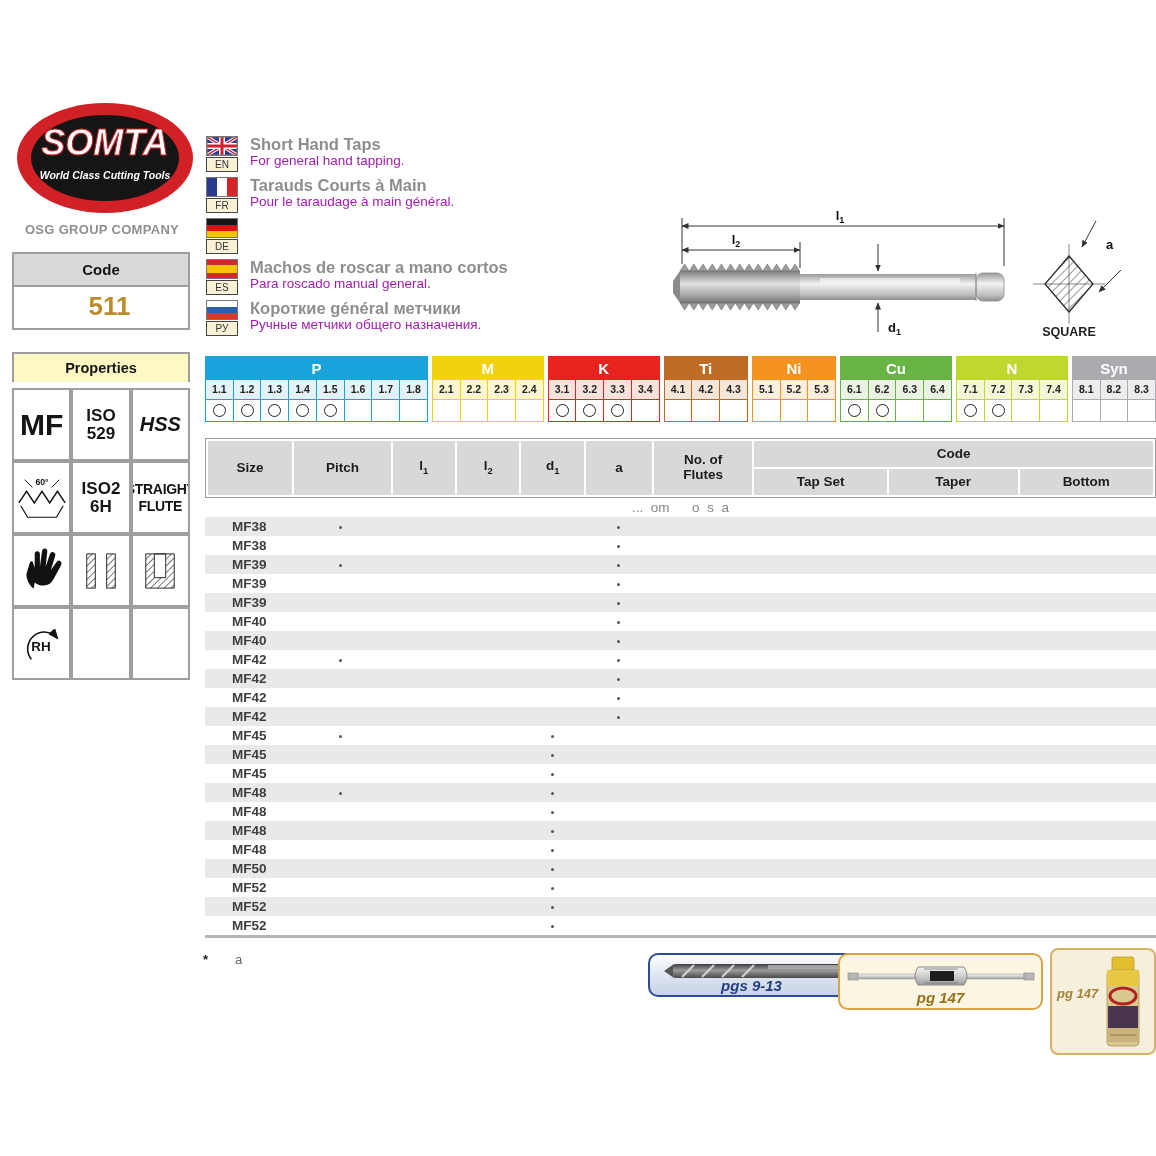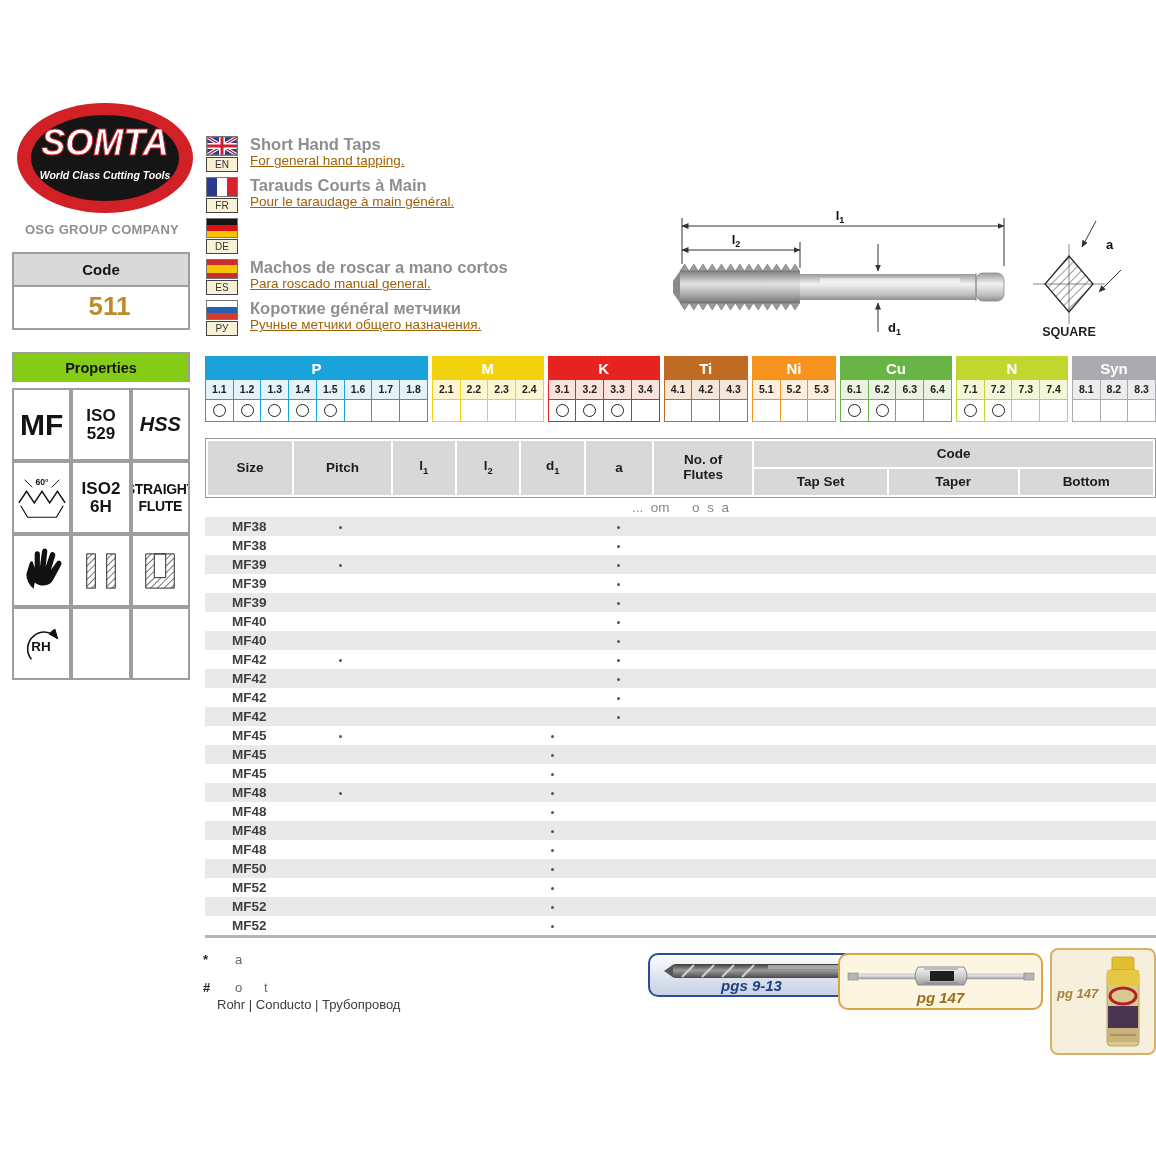--- a/index.html
+++ b/index.html
@@ -7,40 +7,40 @@
   .page{position:absolute;inset:0;background:#fff;}
 
   
   #logo{position:absolute;left:14px;top:100px;width:182px;height:118px;}
   #company{position:absolute;left:0;top:222px;width:204px;text-align:center;font-weight:bold;font-size:13px;color:#8f8f8f;letter-spacing:.3px;}
   #code-box{position:absolute;left:12px;top:252px;width:178px;border:2px solid #9e9e9e;box-sizing:border-box;background:#fff;}
   .code-head{background:#d9d9d9;border-bottom:2px solid #9e9e9e;text-align:center;font-weight:bold;font-size:15px;color:#141414;padding:7px 0;}
   .code-val{text-align:center;font-weight:bold;font-size:26px;color:#bd8c2a;padding:4px 0 6px;margin-left:17px;}
 
   #props{position:absolute;left:12px;top:352px;width:178px;}
-  .props-head{border:2px solid #9e9e9e;border-bottom:none;background:#84cc16;text-align:center;font-weight:bold;font-size:14.5px;color:#141414;padding:6px 16px;box-sizing:border-box;}
+  .props-head{border:2px solid #9e9e9e;border-bottom:none;background:#fef9c3;text-align:center;font-weight:bold;font-size:14.5px;color:#141414;padding:6px 16px;box-sizing:border-box;}
   .props-grid{display:grid;grid-template-columns:1fr 1fr 1fr;grid-auto-rows:69px;gap:4px;background:#9e9e9e;border:2px solid #9e9e9e;margin-top:6px;}
   .prop-cell{background:#fff;display:flex;align-items:center;justify-content:center;text-align:center;overflow:hidden;}
   .pc-big{font-size:30px;font-weight:bold;color:#141414;}
   .pc-mid{font-size:17px;font-weight:bold;color:#141414;white-space:pre-line;line-height:1.05;}
   .pc-hss{font-size:20px;font-weight:bold;font-style:italic;color:#141414;}
   .pc-small{font-size:14px;font-weight:bold;color:#141414;white-space:pre-line;line-height:1.15;letter-spacing:-.3px;text-align:center;}
 
   
   #langs{position:absolute;left:206px;top:136px;width:440px;}
   .lang-row{display:flex;gap:10px;margin-bottom:5px;align-items:flex-start;}
   .flag-col{flex:0 0 34px;width:34px;}
   .flag{width:32px;height:20px;border:1px solid #777;box-sizing:border-box;display:block;}
   .flag--france{background:linear-gradient(90deg,#2a3b8f 0 33.3%,#fff 33.3% 66.6%,#d8232a 66.6%);}
   .flag--germany{background:linear-gradient(180deg,#151515 0 33.3%,#dd1111 33.3% 66.6%,#f6c500 66.6%);}
   .flag--spain{background:linear-gradient(180deg,#cf2b2b 0 26%,#f6c500 26% 74%,#cf2b2b 74%);}
   .flag--russia{background:linear-gradient(180deg,#fff 0 33.3%,#2a5fb0 33.3% 66.6%,#d53a2e 66.6%);}
   .flag-label{width:32px;box-sizing:border-box;border:1px solid #444;background:#f8f1d6;font-size:10px;line-height:13px;text-align:center;color:#333;margin-top:1px;}
   .lang-title{font-size:16.5px;font-weight:bold;color:#8e8e8e;line-height:1.05;}
-  .lang-sub{font-size:13.5px;color:#a16207;line-height:1.2;text-decoration:underline;}
+  .lang-sub{font-size:13.5px;color:#a21caf;line-height:1.2;}
 
   
   #diagram{position:absolute;left:640px;top:194px;width:516px;height:152px;}
 
   
   #mat-chart{position:absolute;left:205px;top:356px;width:951px;display:flex;gap:4px;}
   .mat-group{display:flex;flex-direction:column;border:1px solid var(--c);box-sizing:border-box;}
   .mat-head{background:var(--c);color:#fff;font-weight:bold;font-size:15px;text-align:center;height:23px;line-height:23px;}
   .mat-cells{display:flex;}
   .mat-cell{flex:1;min-width:0;border-left:1px solid var(--c);}
@@ -796,24 +796,20 @@
             <td></td>
           </tr>
         </tbody>
     </table>
   </div>
 
   <div id="footnotes">
     <div class="fn">
       <div class="fn-line1"><span class="fn-sym">*</span><span class="fn-hint">a</span></div>
     </div>
-    <div class="fn">
-      <div class="fn-line1"><span class="fn-sym">#</span><span class="fn-hint">o      t</span></div>
-      <div class="fn-line2">Rohr | Conducto | Трубопровод</div>
-    </div>
   </div>
 
   <div class="rel-box" id="drill-box">
     <svg class="rel-img" style="left:8px;top:3px;" width="190" height="26" viewBox="0 0 190 26">
       <defs>
           <linearGradient id="dg" x1="0" y1="0" x2="0" y2="1">
             <stop offset="0" stop-color="#3c3c3c"></stop>
             <stop offset="0.45" stop-color="#9a9a9a"></stop>
             <stop offset="1" stop-color="#4a4a4a"></stop>
           </linearGradient>

